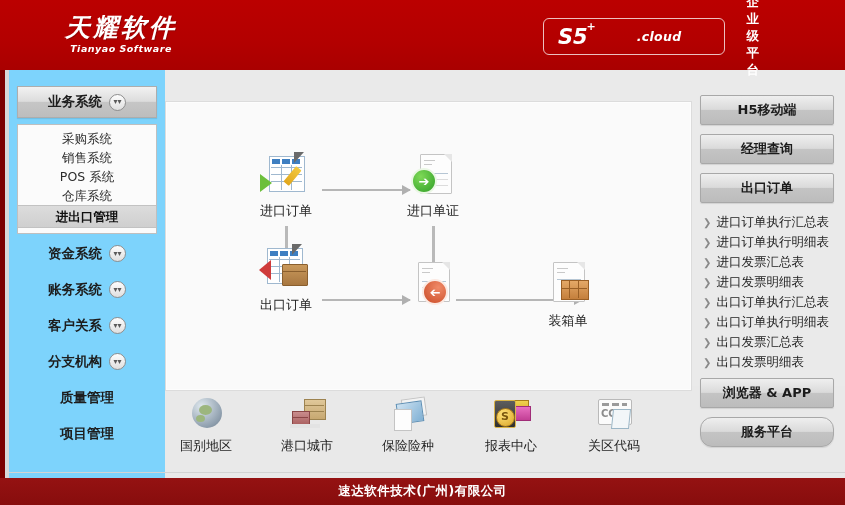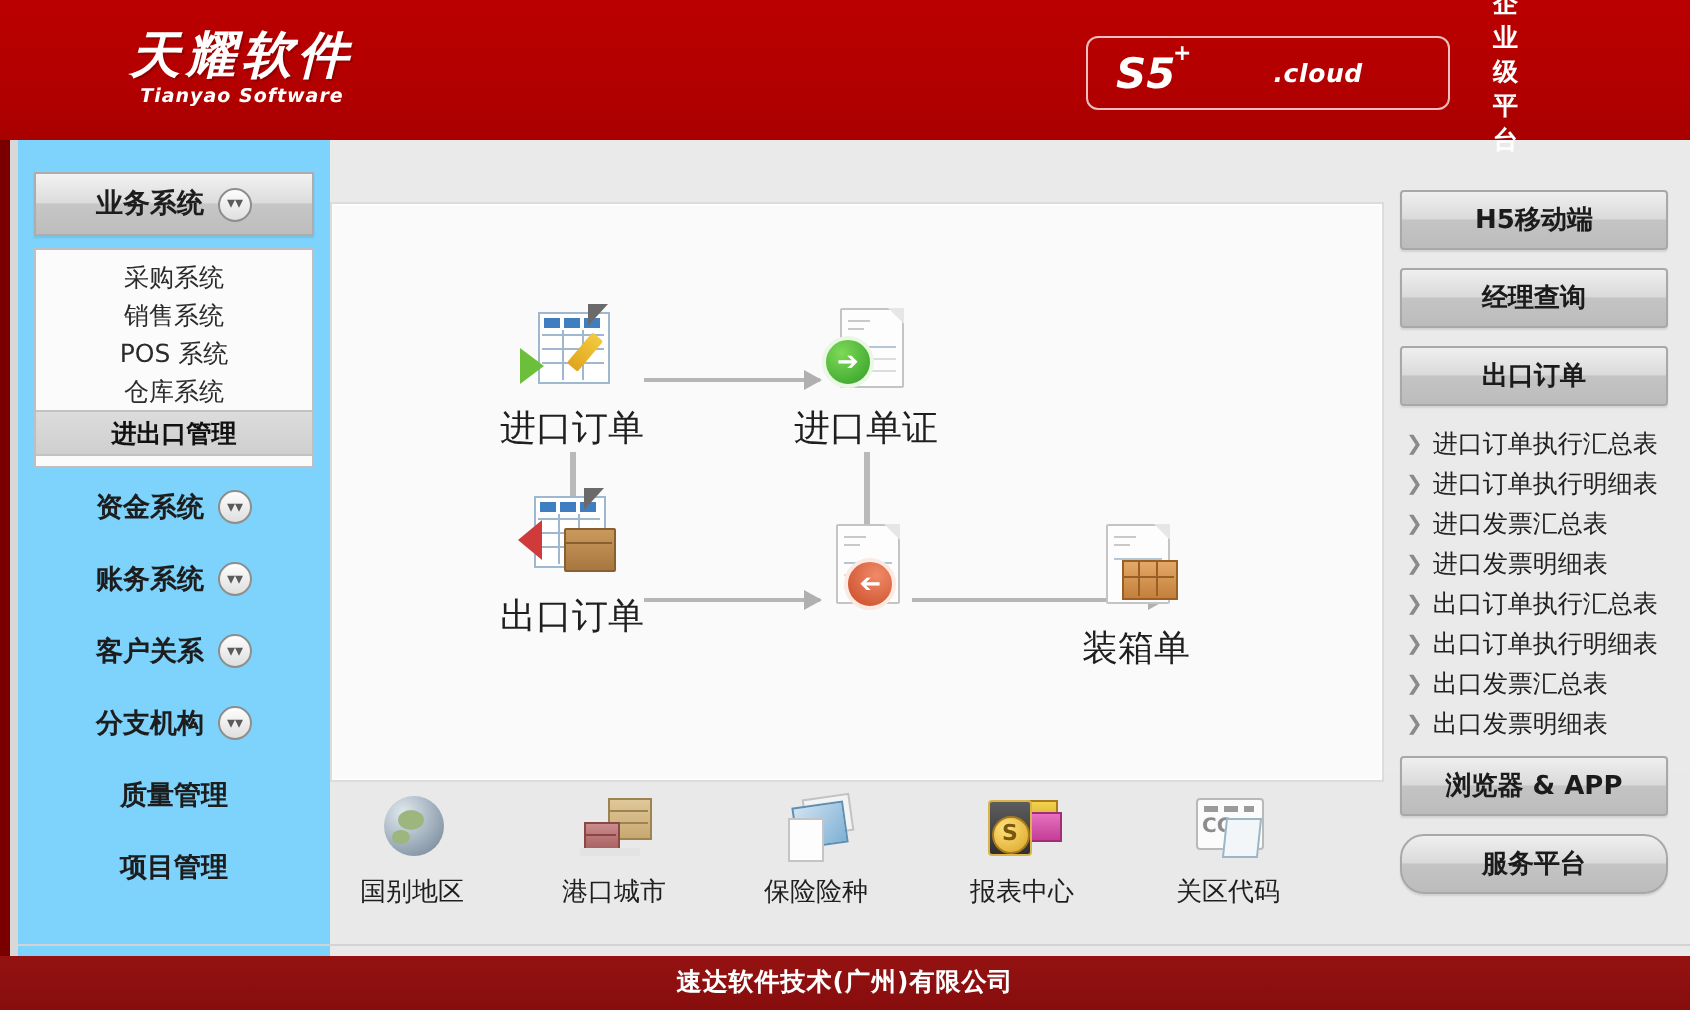--- a/index.html
+++ b/index.html
@@ -83,21 +83,21 @@
     font-size:13.5px;font-weight:bold;color:#1d1d1d;margin:3px 8px 0 8px;
   }
 
   
   .panel{
     position:absolute;left:165px;top:101px;width:525px;height:288px;
     background:#fafafa;border:1px solid #dcdcdc;
     box-shadow:inset 0 0 0 1px #fdfdfd;
   }
   .node{position:absolute;width:96px;text-align:center;}
-  .node-label{font-size:18px;color:#1f1f1f;margin-top:2px;font-weight:normal;}
+  .node-label{font-size:13px;color:#1f1f1f;margin-top:2px;font-weight:normal;}
   .ico{width:52px;height:50px;margin:0 auto;position:relative;}
   .h-arrow{position:absolute;height:2px;background:#b6b6b6;}
   .h-arrow:after{
     content:"";position:absolute;right:-1px;top:-4px;
     border-left:9px solid #b0b0b0;border-top:5px solid transparent;border-bottom:5px solid transparent;
   }
   .v-line{position:absolute;width:3px;background:#b9b9b9;}
 
   
   .doc{position:absolute;width:30px;height:38px;background:#fdfdfd;border:1px solid #c4c4c4;border-radius:1px;}

